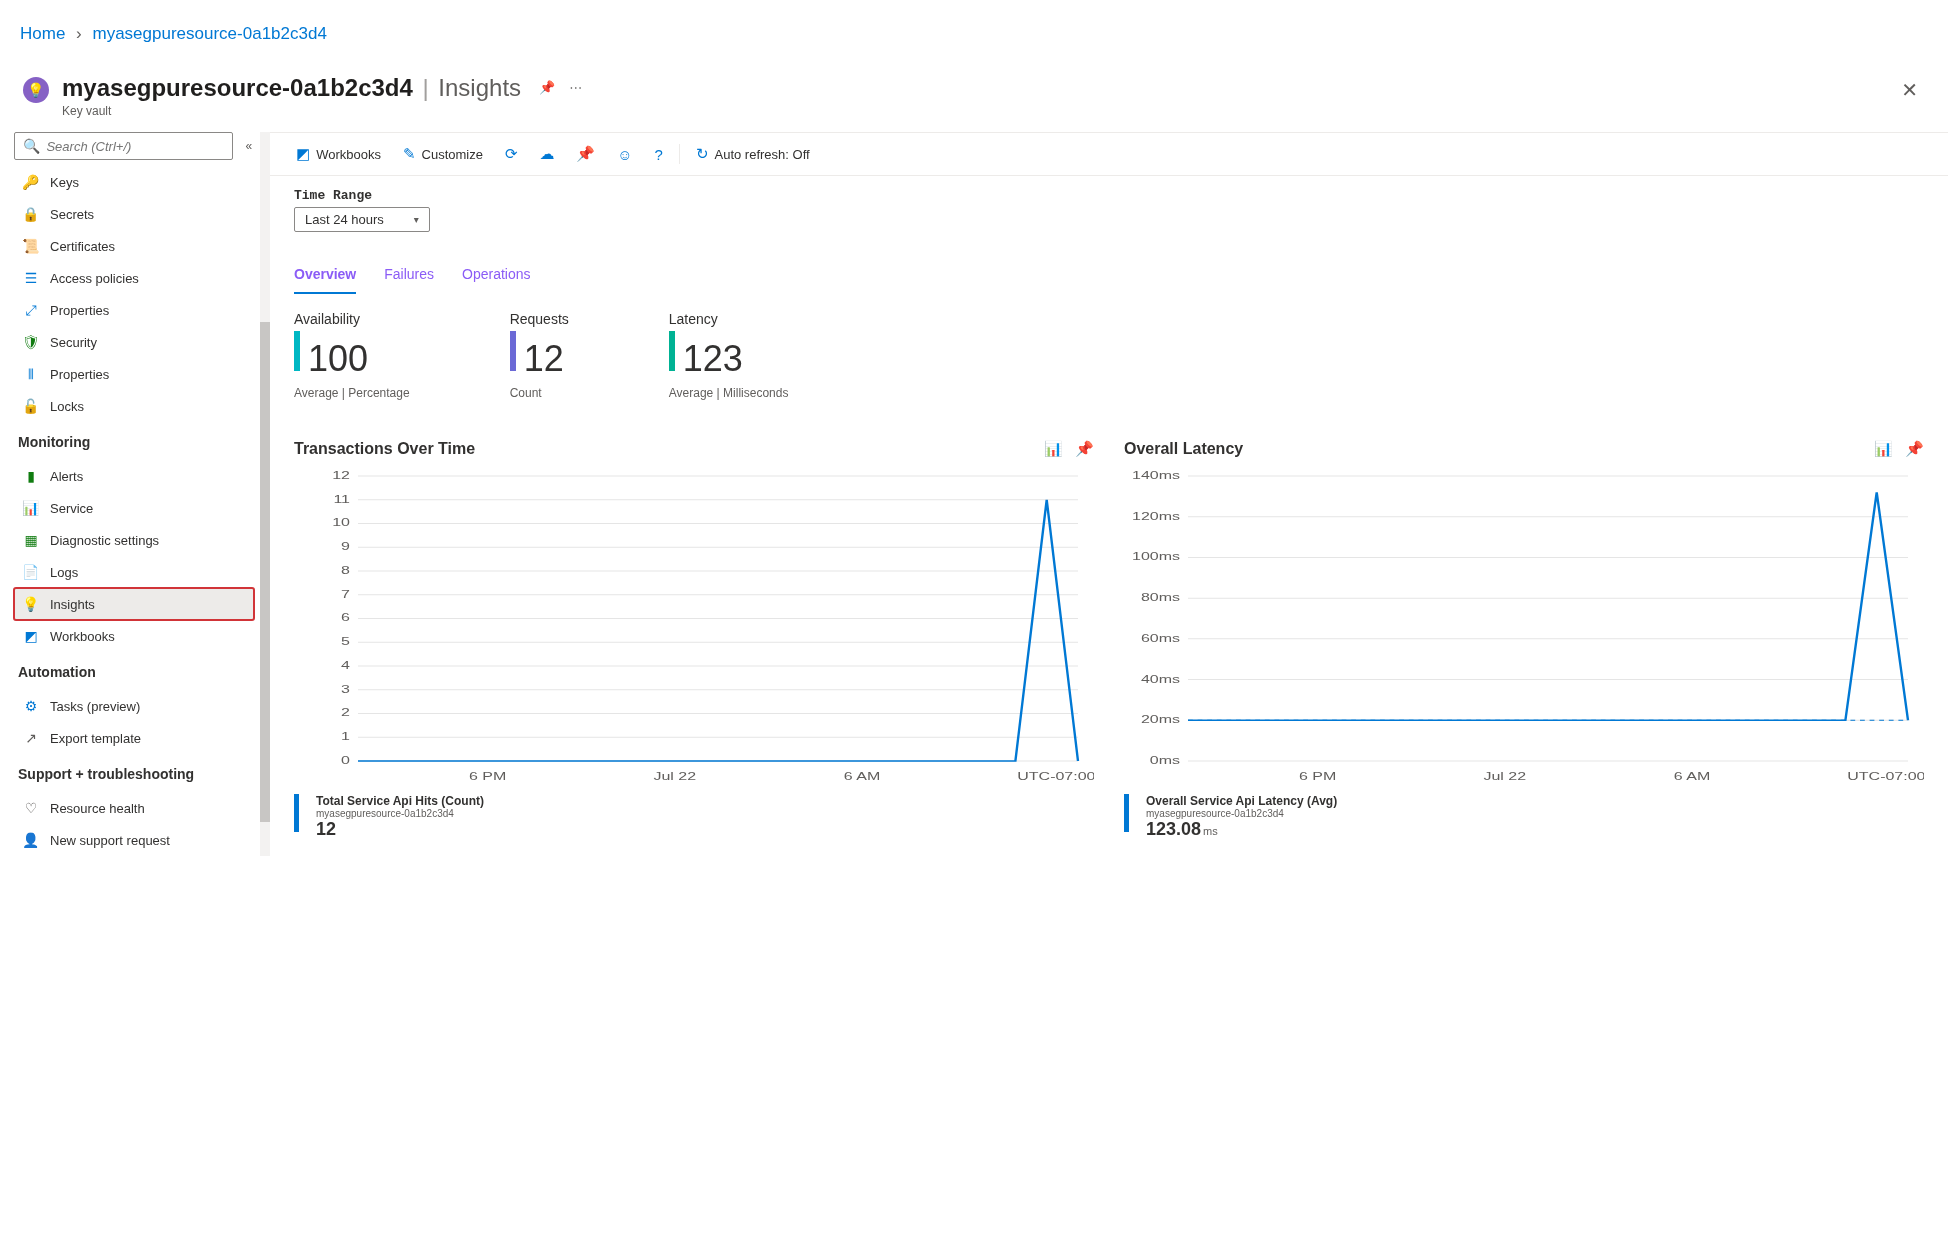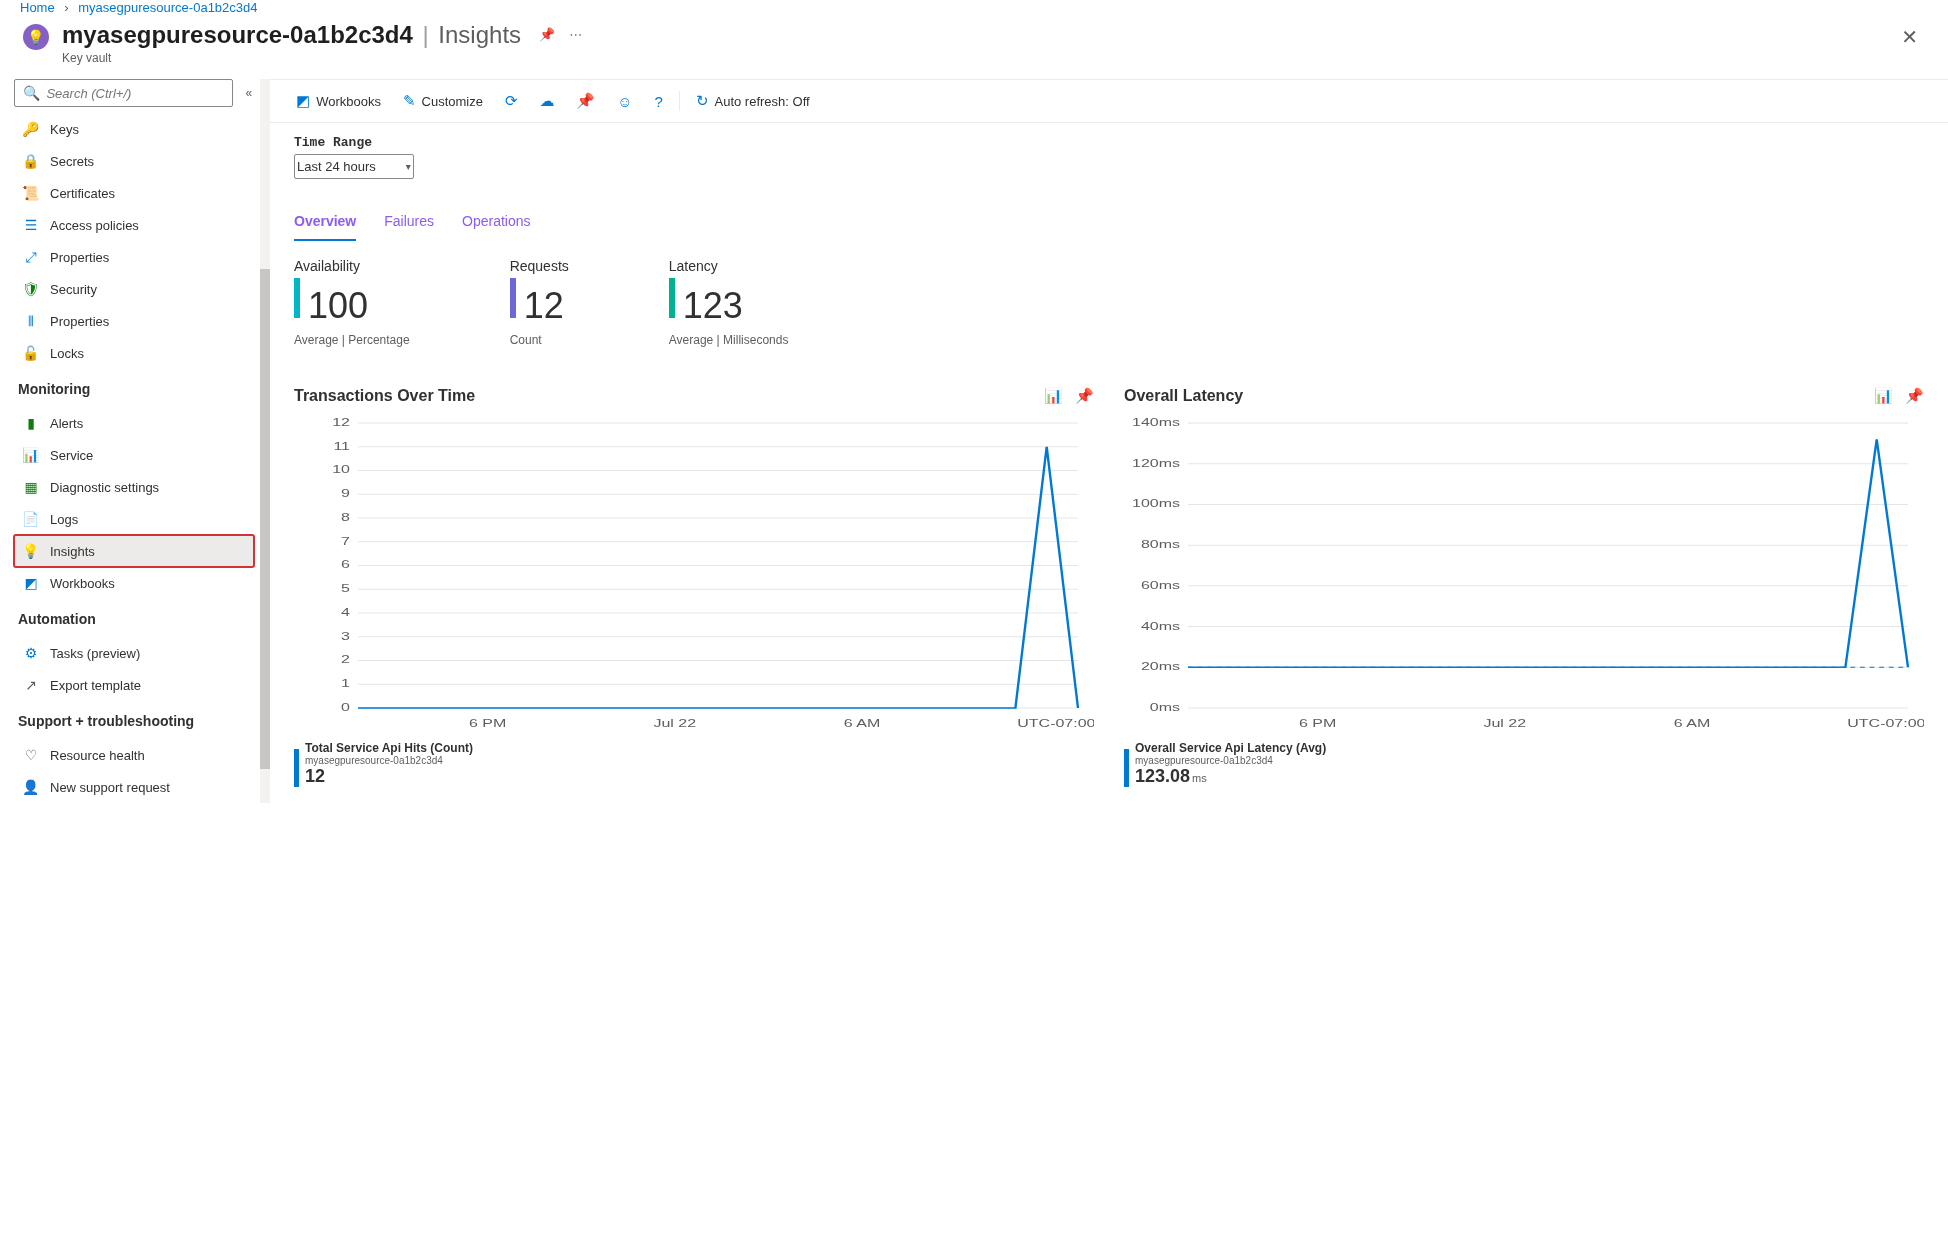--- a/index.html
+++ b/index.html
@@ -1,20 +1,20 @@
 <!DOCTYPE html>
 <html><head>
 <meta charset="utf-8">
 <style>
 * { box-sizing: border-box; margin: 0; padding: 0; }
 body { font-family: 'Segoe UI', Tahoma, sans-serif; font-size: 13px; color: #323130; background: #ffffff; }
 a { color: #0078d4; text-decoration: none; }
 
 
-.breadcrumb { padding: 0 20px; font-size: 13px; }
+.breadcrumb { padding: 24px 20px; font-size: 17px; }
 .breadcrumb .sep { margin: 0 6px; color: #605e5c; }
 
 
 .header { display: flex; align-items: flex-start; padding: 6px 20px 14px 20px; }
 .header-icon { width: 32px; height: 32px; margin-right: 10px; display:flex; align-items:center; justify-content:center; }
 .header-title { font-size: 24px; font-weight: 600; color: #201f1e; }
 .header-sep { font-size: 24px; color: #a19f9d; margin: 0 6px; font-weight: 300;}
 .header-sub { font-size: 24px; color: #605e5c; font-weight: 400;}
 .header-subtitle { font-size: 12px; color: #605e5c; margin-top: 2px; }
 .header-actions { margin-left: 18px; display: flex; gap: 14px; align-items:center; padding-top:6px;}
@@ -39,21 +39,21 @@
 
 
 .main { flex: 1; padding: 0; border-top:1px solid #edebe9;}
 .toolbar { display: flex; align-items: center; gap: 6px; padding: 8px 18px; border-bottom: 1px solid #edebe9; }
 .toolbar-btn { display: flex; align-items: center; gap: 6px; padding: 4px 8px; cursor: pointer; color:#323130; font-size:13px;}
 .toolbar-icon { color: #0078d4; font-size:15px; display:inline-flex;}
 .toolbar-sep { width:1px; height:20px; background:#edebe9; margin:0 2px;}
 
 .content { padding: 12px 24px; }
 .time-range-label { font-size:13px; font-weight:600; margin-bottom:4px;font-family:Liberation Mono, monospace;}
-.time-range-select { border:1px solid #8a8886; padding:4px 2px; display:inline-flex; align-items:center; gap:30px; cursor:pointer; border-radius:2px; font-size:13px;}
+.time-range-select { border:1px solid #8a8886; padding:4px 10px; display:inline-flex; align-items:center; gap:30px; cursor:pointer; border-radius:2px; font-size:13px;}
 .chev { font-size:10px; color:#605e5c;}
 
 .tabs { display:flex; gap:28px; margin-top:28px; border-bottom:1px solid transparent;}
 .tab { padding:6px 0 10px 0; cursor:pointer; font-size:14px; color:#8b5cf6;}
 .tab.active { border-bottom:2px solid #0078d4; font-weight:600;}
 
 .metrics-row{ display:flex; gap:100px; margin-top:16px;}
 .metric{ }
 .metric-title{ font-size:14px; color:#323130; margin-bottom:4px;}
 .metric-value-row{ display:flex; align-items:baseline; gap:8px;}
@@ -62,21 +62,21 @@
 .metric-sub{ font-size:12px; color:#605e5c; margin-top:6px;}
 
 .charts-row{ display:flex; gap:30px; margin-top:40px;}
 .chart-card{ flex:1; }
 .chart-header{ display:flex; align-items:center; margin-bottom:8px;}
 .chart-title{ font-size:16px; font-weight:700;}
 .chart-actions{ margin-left:auto; display:flex; gap:12px;}
 .chart-action{ color:#0078d4; cursor:pointer; font-size:15px;}
 .chart-area{ height:320px; position:relative; }
 svg.plot{ width:100%; height:100%;}
-.legend-row{ display:flex; align-items:flex-end; gap:6px; margin-top:8px;}
+.legend-row{ display:flex; align-items:flex-start; gap:17px; margin-top:8px;}
 .legend-bar{ width:5px; height:38px; background:#0078d4;}
 .legend-text{ }
 .legend-title{ font-size:12px; font-weight:600; color:#323130;}
 .legend-sub{ font-size:10px; color:#605e5c;}
 .legend-val{ font-size:18px; font-weight:600; color:#323130; margin-top:0px;}
 .legend-unit{ font-size:11px; color:#605e5c; font-weight:400; margin-left:2px;}
 
 .axis-label{ font-size:10px; fill:#605e5c;}
 .grid-line{ stroke:#e5e5e5; stroke-width:1;}
 .plot-line{ stroke:#0078d4; stroke-width:1.5; fill:none;}

